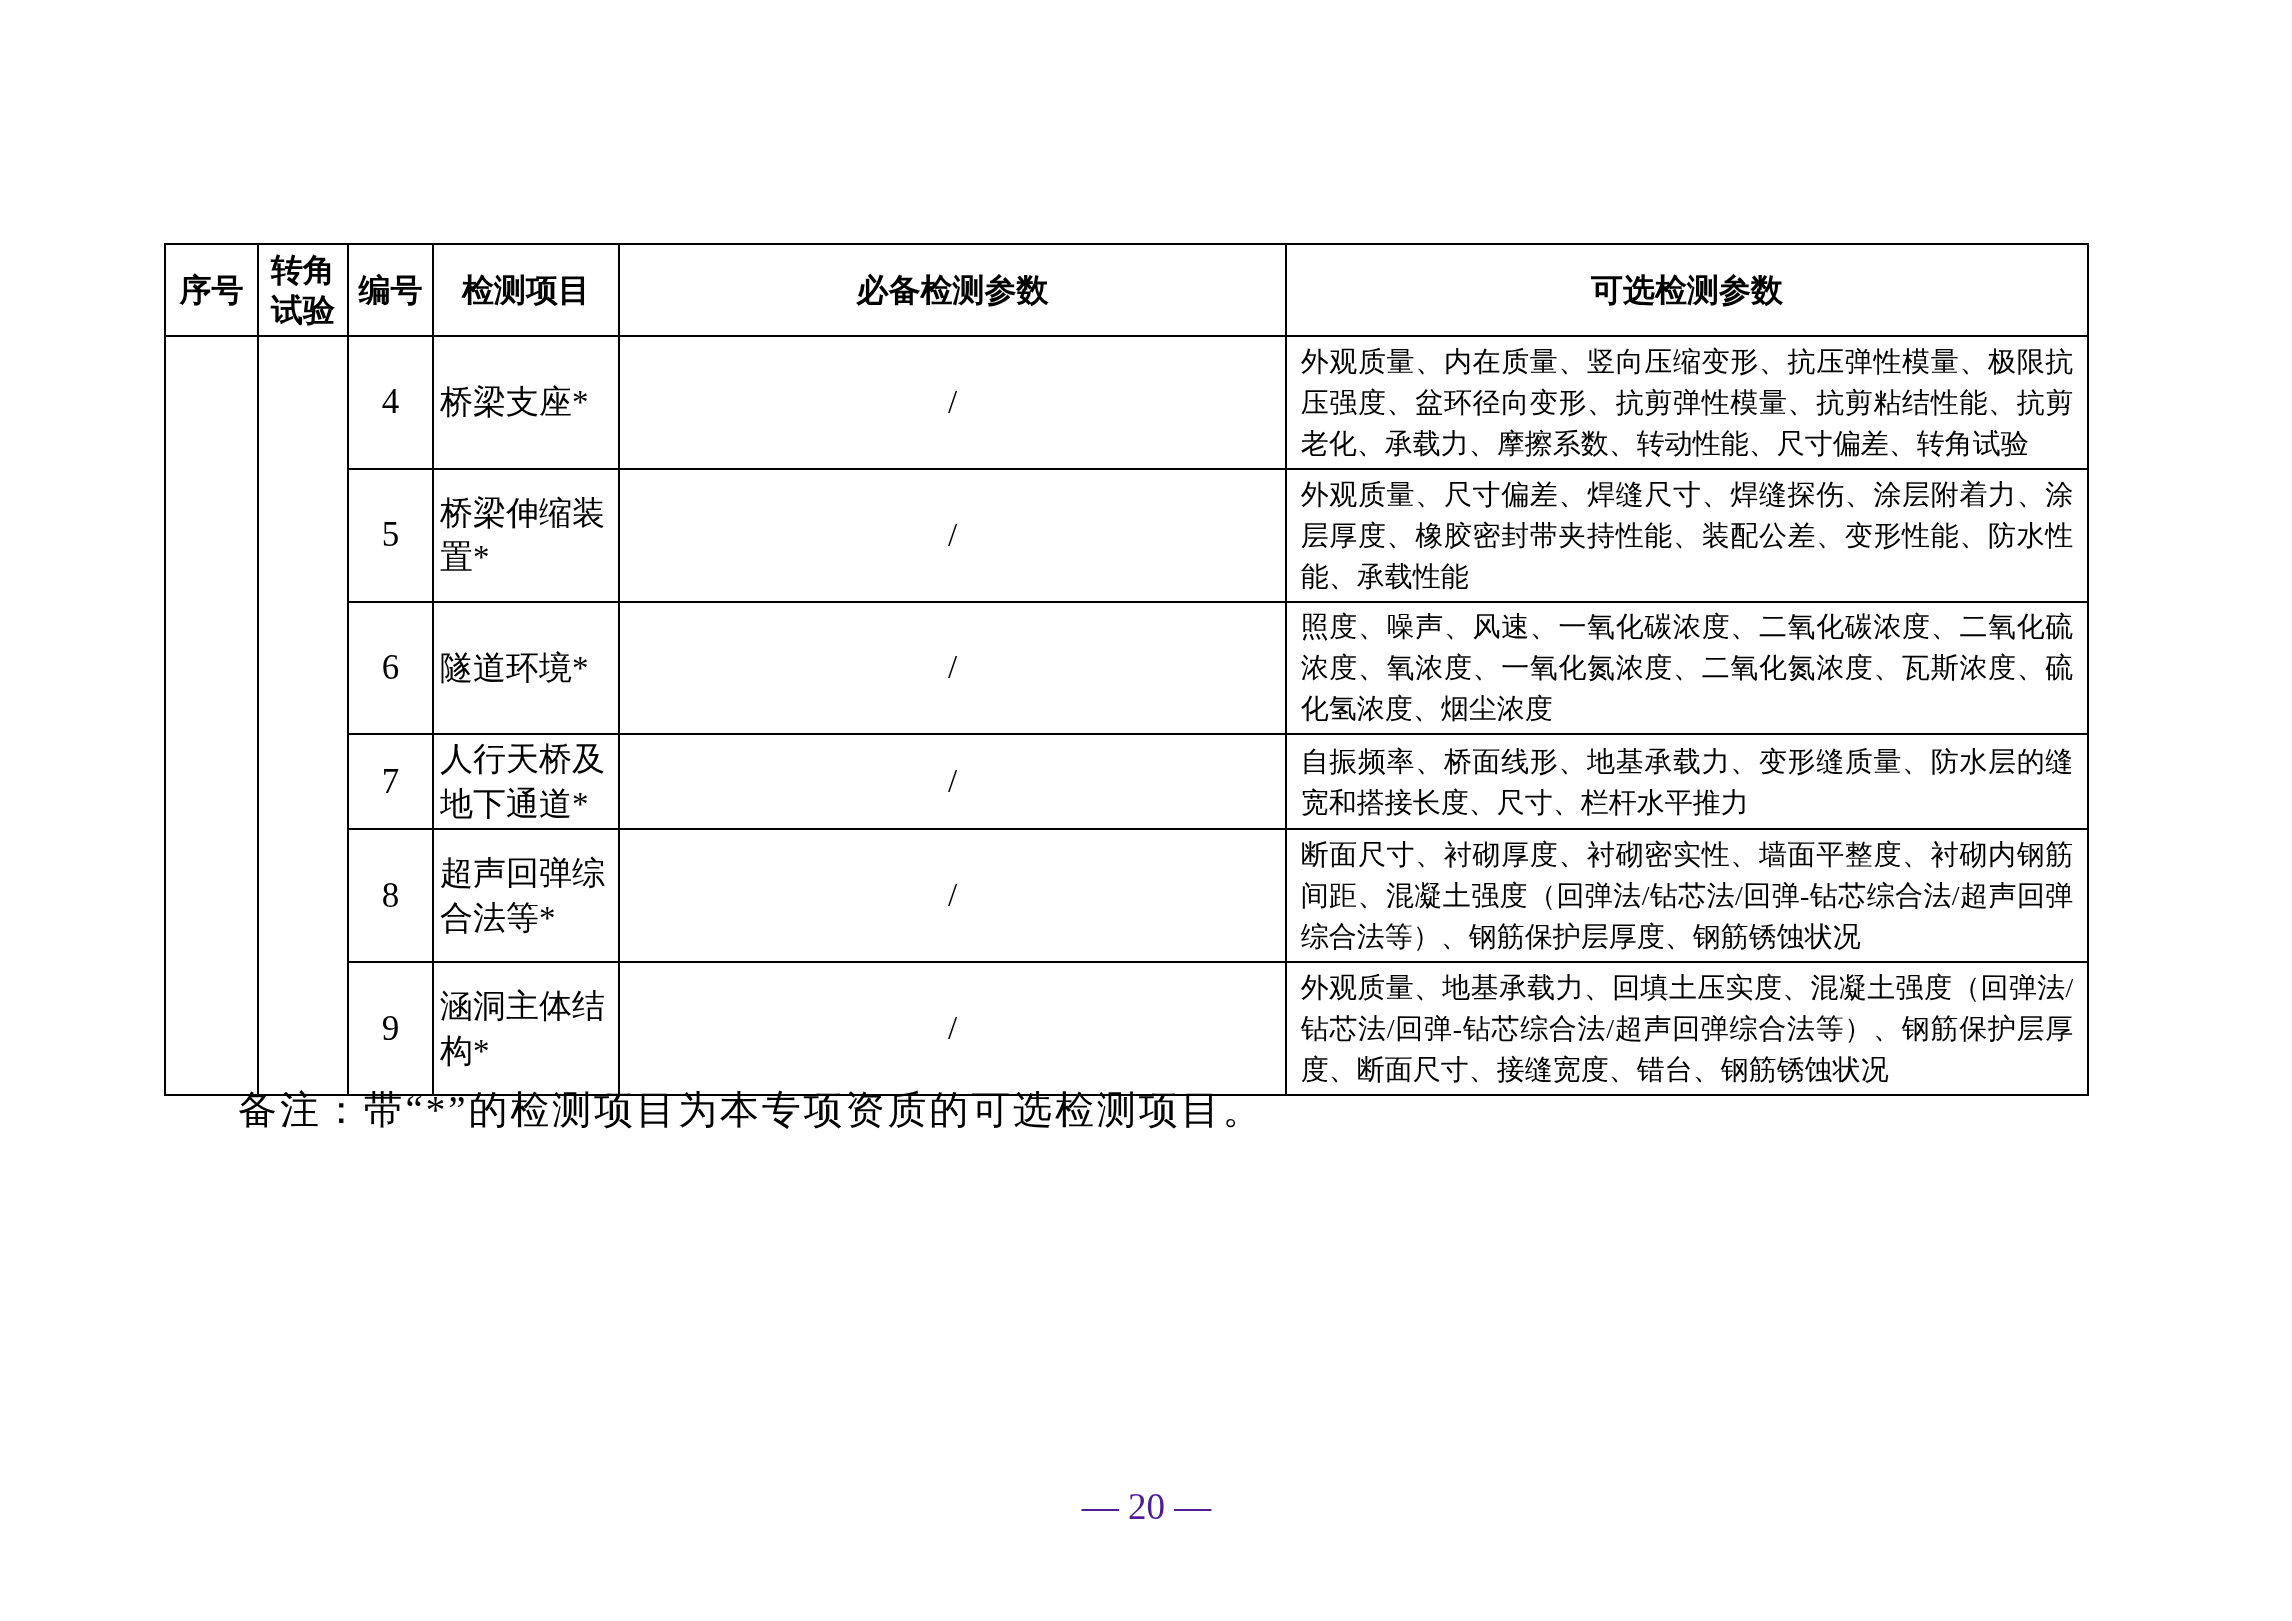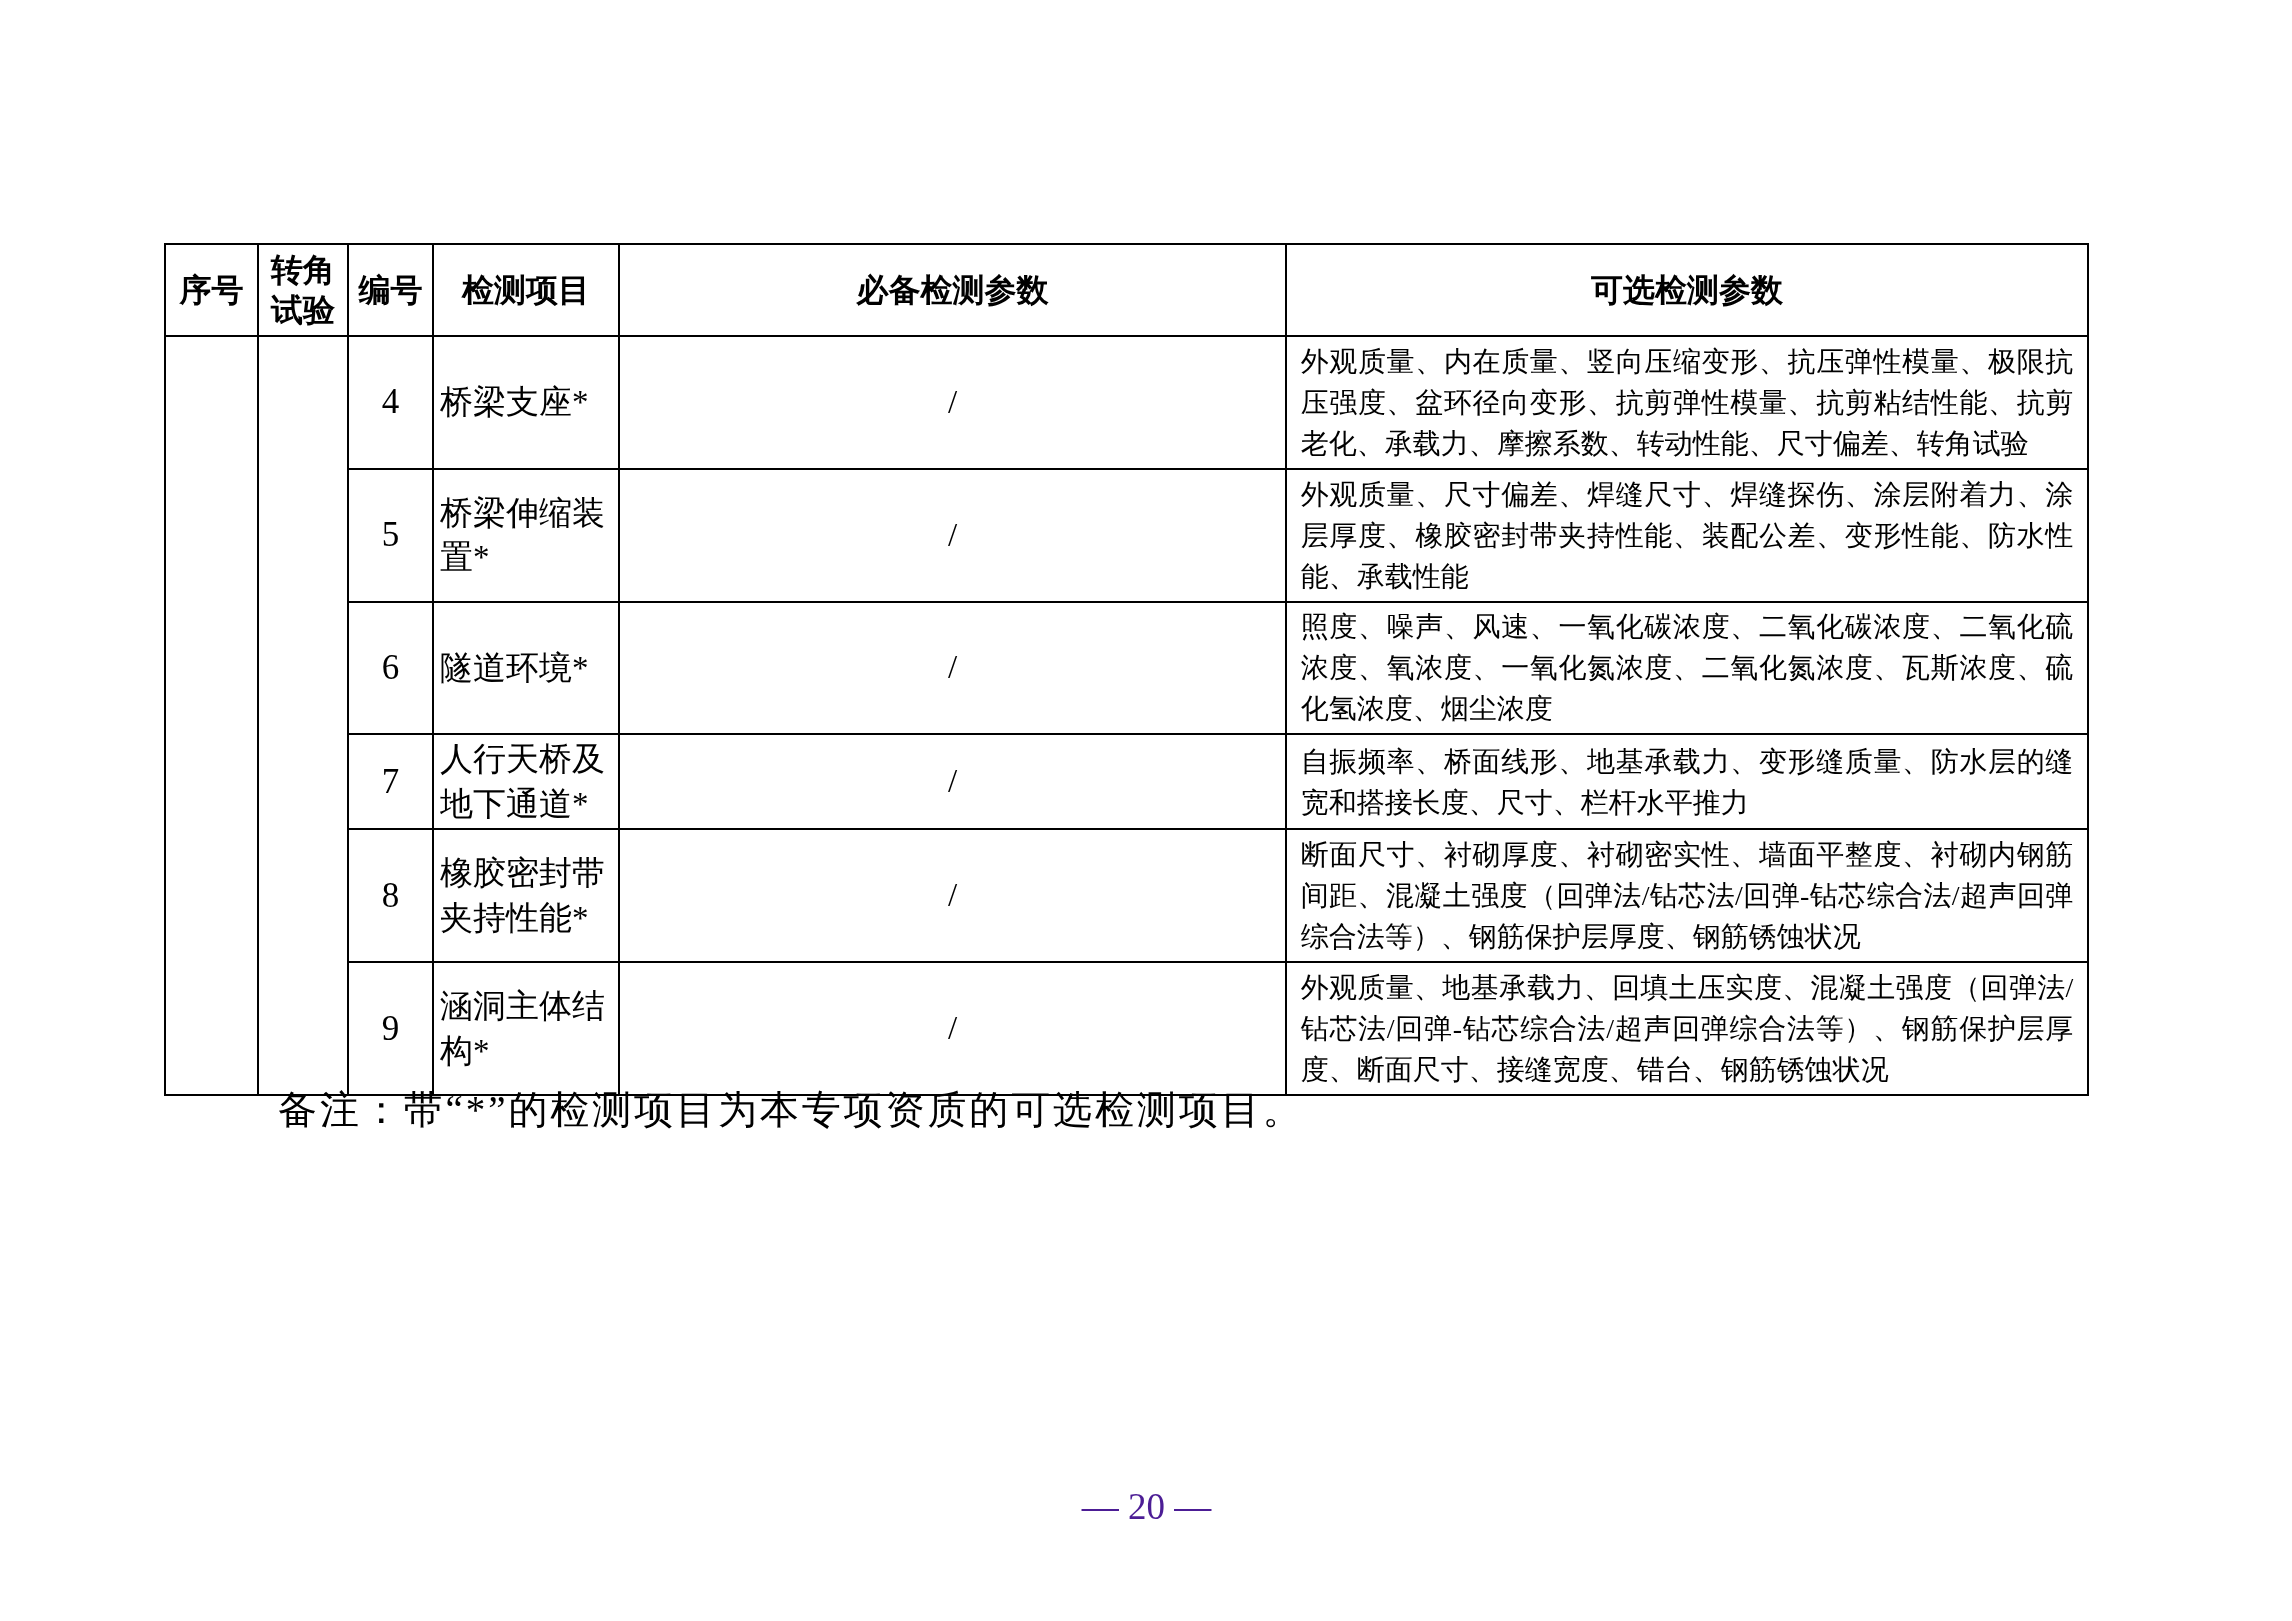--- a/index.html
+++ b/index.html
@@ -63,21 +63,20 @@
   tr.rh-8 { height: 125px; }
   tr.rh-9 { height: 129px; }
   .note {
     position: absolute;
     left: 238px;
     top: 1083px;
     font-size: 39px;
     letter-spacing: 2.9px;
     color: #000;
     white-space: nowrap;
-    margin-left: 40px;
   }
   .page-number {
     position: absolute;
     left: 0;
     top: 1485px;
     width: 100%;
     text-align: center;
     font-size: 37px;
     color: #4c1d95;
   }
@@ -128,21 +127,21 @@
         <td class="cell-optional">照度、噪声、风速、一氧化碳浓度、二氧化碳浓度、二氧化硫浓度、氧浓度、一氧化氮浓度、二氧化氮浓度、瓦斯浓度、硫化氢浓度、烟尘浓度</td>
       </tr>
       <tr class="rh-7">
         <td class="cell-no">7</td>
         <td class="cell-item">人行天桥及地下通道*</td>
         <td class="cell-required">/</td>
         <td class="cell-optional">自振频率、桥面线形、地基承载力、变形缝质量、防水层的缝宽和搭接长度、尺寸、栏杆水平推力</td>
       </tr>
       <tr class="rh-8">
         <td class="cell-no">8</td>
-        <td class="cell-item">橡胶密封带夹持性能*</td>
+        <td class="cell-item">超声回弹综合法等*</td>
         <td class="cell-required">/</td>
         <td class="cell-optional">断面尺寸、衬砌厚度、衬砌密实性、墙面平整度、衬砌内钢筋间距、混凝土强度（回弹法/钻芯法/回弹-钻芯综合法/超声回弹综合法等）、钢筋保护层厚度、钢筋锈蚀状况</td>
       </tr>
       <tr class="rh-9">
         <td class="cell-no">9</td>
         <td class="cell-item">涵洞主体结构*</td>
         <td class="cell-required">/</td>
         <td class="cell-optional">外观质量、地基承载力、回填土压实度、混凝土强度（回弹法/钻芯法/回弹-钻芯综合法/超声回弹综合法等）、钢筋保护层厚度、断面尺寸、接缝宽度、错台、钢筋锈蚀状况</td>
       </tr>
     </tbody>

